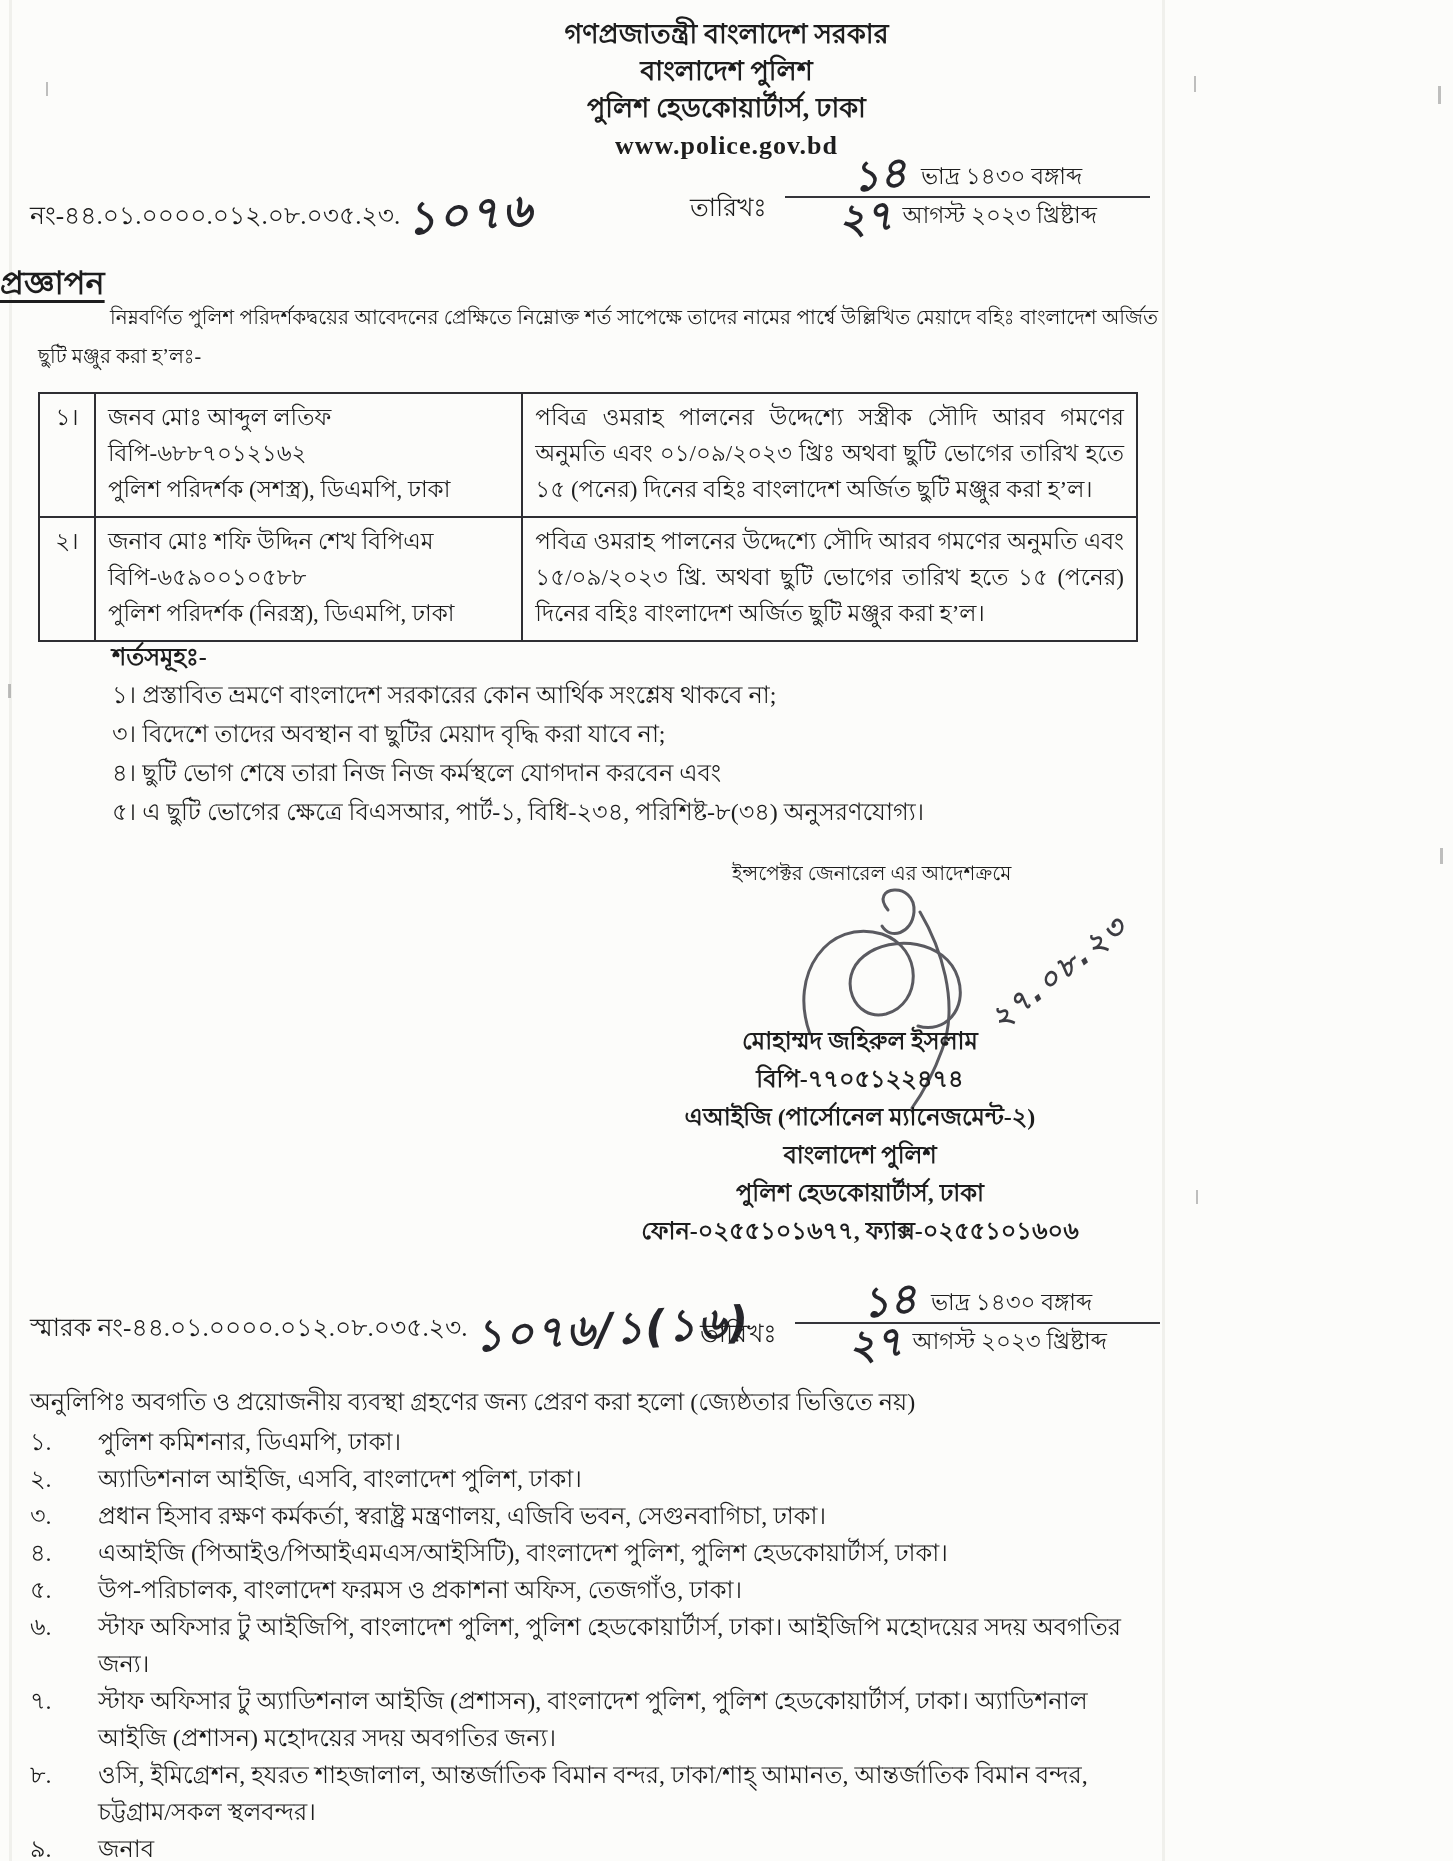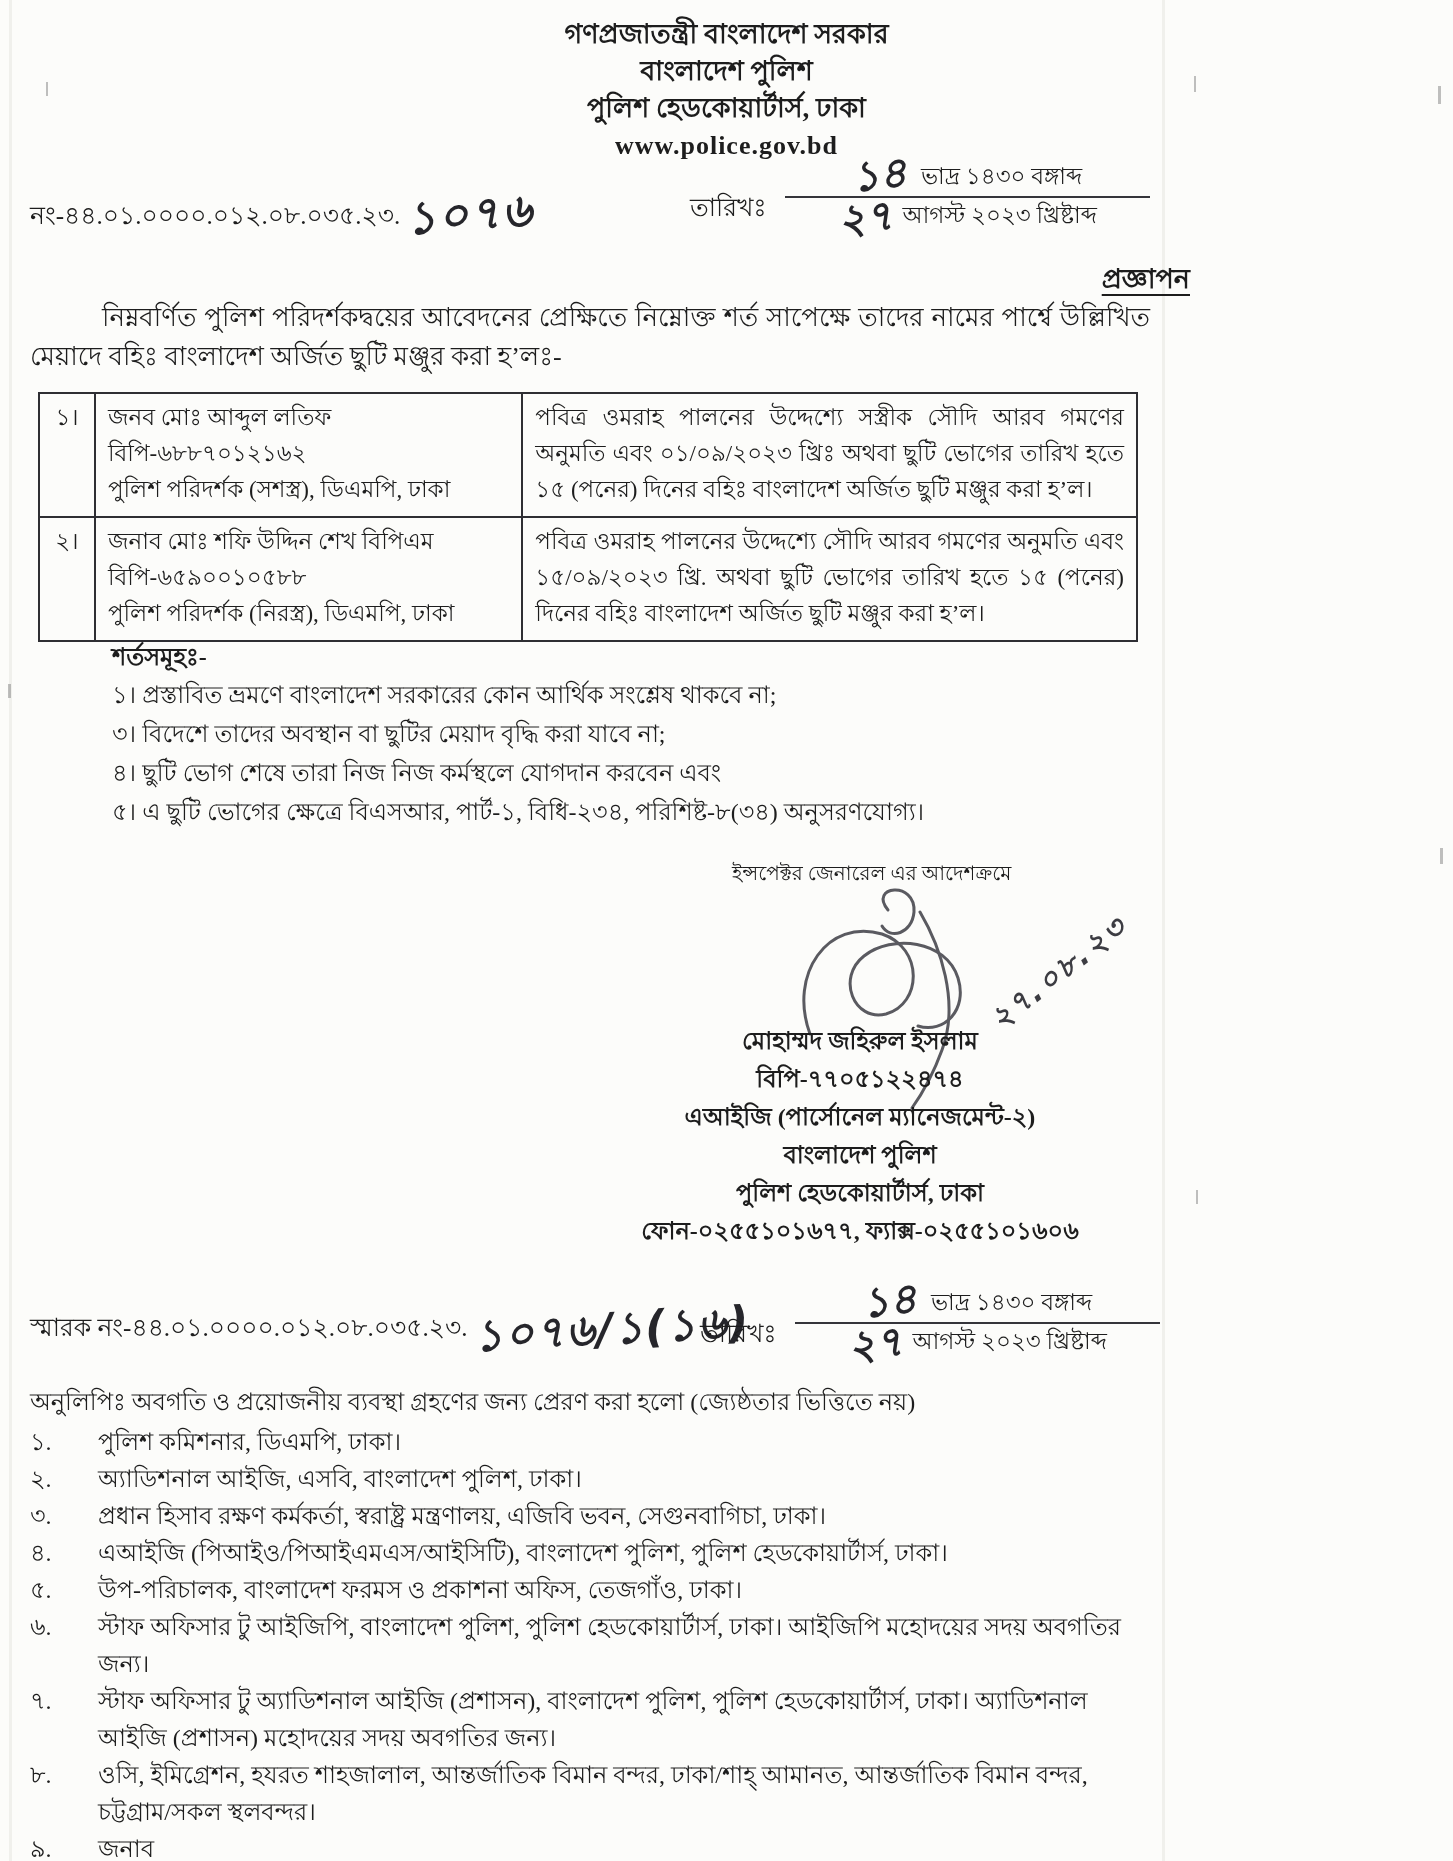--- a/index.html
+++ b/index.html
@@ -21,23 +21,23 @@
   .hand { font-family:"DejaVu Sans",sans-serif; font-style:italic; font-weight:bold; color:#26262b; }
   .ref-hand { display:inline-block; font-size:46px; line-height:30px; transform:rotate(-4deg); vertical-align:-6px; letter-spacing:2px; }
   .date-block { display:flex; align-items:flex-start; gap:18px; width:460px; }
   .date-label { font-size:25px; margin-top:32px; }
   .date-frac { flex:1; }
   .date-top { display:flex; justify-content:center; align-items:flex-end; gap:14px; padding:0 6px 2px 6px; border-bottom:2px solid #35353a; }
   .date-bottom { display:flex; justify-content:center; align-items:flex-start; gap:10px; padding-top:1px; }
   .hand-day { font-size:42px; line-height:38px; transform:rotate(-6deg); }
   .date-txt { font-size:23px; line-height:34px; }
   
-  .doc-title { left:0; top:258px; width:1190px; text-align:right; font-size:27px; font-weight:bold;
+  .doc-title { left:0; top:258px; width:1190px; text-align:left; font-size:32px; font-weight:bold;
                text-decoration:underline; text-underline-offset:6px; }
-  .intro { left:30px; top:298px; width:1120px; font-size:26px; line-height:39px; text-align:justify; text-indent:72px; }
+  .intro { left:38px; top:298px; width:1120px; font-size:20px; line-height:39px; text-align:justify; text-indent:72px; }
   
   .leave-table { left:38px; top:392px; width:1100px; border-collapse:collapse; }
   .leave-table td { border:2px solid #2e2e33; vertical-align:top; padding:6px 12px 8px 12px; font-size:23px; line-height:36px; }
   .leave-table td.serial { text-align:center; padding-left:4px; padding-right:4px; }
   .leave-table td.details { text-align:justify;margin-left:32px; }
   
   .conditions { left:112px; top:638px; width:1040px; }
   .cond-heading { font-size:24px; font-weight:bold; line-height:38px; }
   .cond-item { font-size:24px; line-height:39px; }
   

